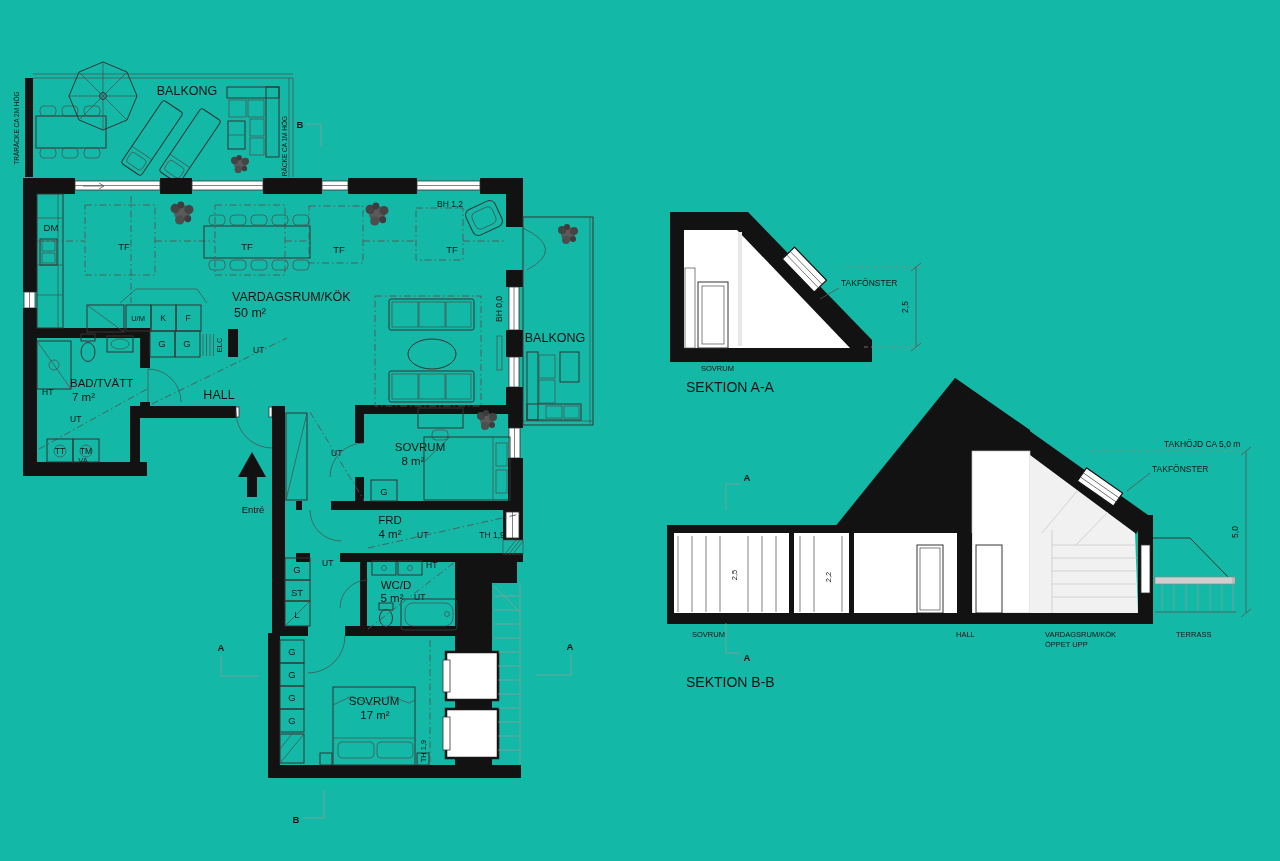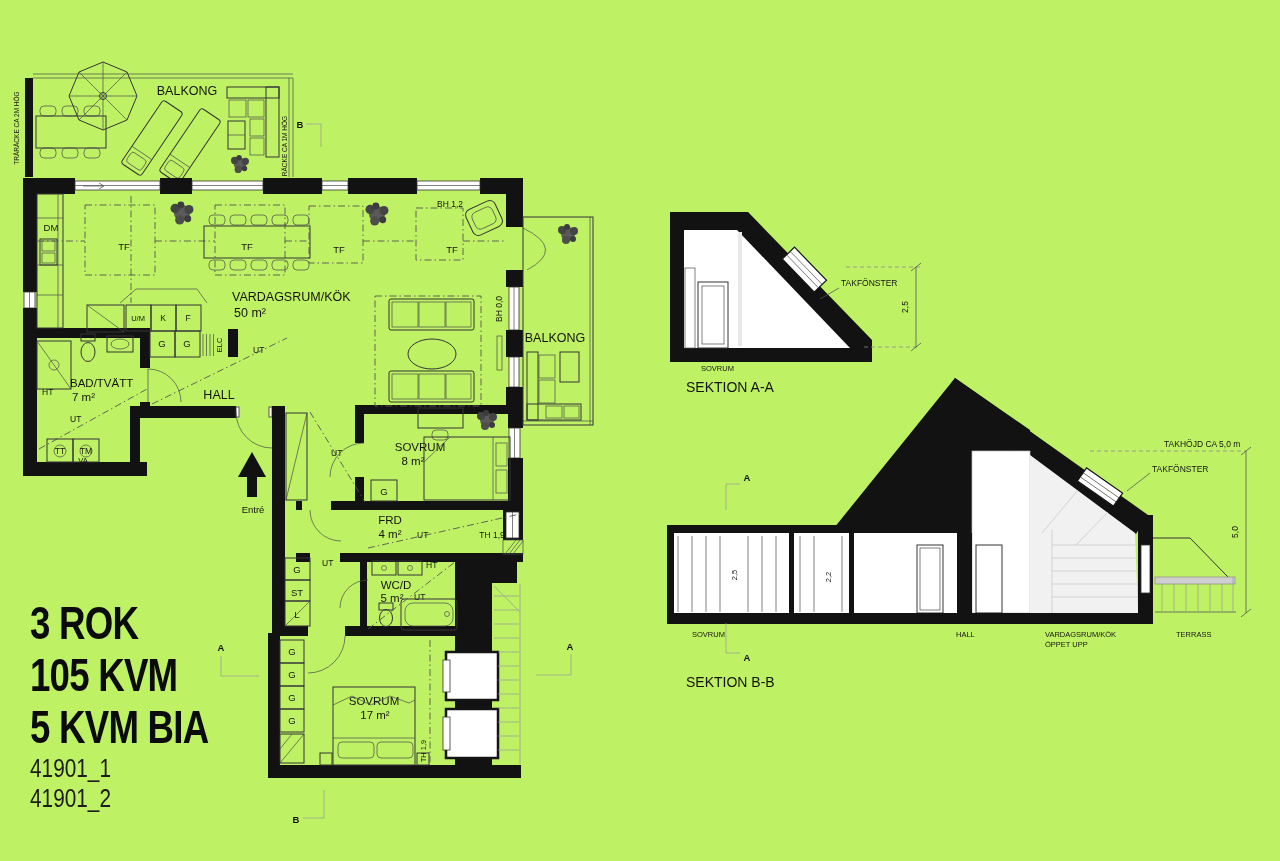--- a/index.html
+++ b/index.html
@@ -1,16 +1,16 @@
 <!DOCTYPE html>
 <html><head>
 <meta charset="utf-8">
 <style>
   html,body{margin:0;padding:0;background:#fff;}
-  .stage{position:relative;width:1280px;height:861px;background:#bef264;overflow:hidden;
+  .stage{position:relative;width:1280px;height:861px;background:#14b8a6;overflow:hidden;
          font-family:"Liberation Sans",sans-serif;}
   .stage svg{position:absolute;left:0;top:0;}
 
   
   .w{fill:#121212;stroke:none;}
   .t{fill:none;stroke:#343434;stroke-width:1;}
   .tt{fill:none;stroke:#4a4a4a;stroke-width:.7;}
   .wf{fill:#ffffff;stroke:#343434;stroke-width:.8;}
   .dd{fill:none;stroke:#555;stroke-width:.9;stroke-dasharray:7 3 1.5 3;}
   .dash{fill:none;stroke:#8a8a8a;stroke-width:.8;stroke-dasharray:4 3;}
@@ -550,21 +550,14 @@
 
     <text class="t7" x="692" y="637">SOVRUM</text>
     <text class="t7" x="956" y="637">HALL</text>
     <text class="t7" x="1045" y="637">VARDAGSRUM/KÖK</text>
     <text class="t7" x="1045" y="647">ÖPPET UPP</text>
     <text class="t7" x="1176" y="637">TERRASS</text>
     <text class="t13" x="686" y="687">SEKTION B-B</text>
   </g>
 </svg>
 
-  <div class="titleblock">
-    <div class="big">3 ROK</div>
-    <div class="big">105 KVM</div>
-    <div class="big">5 KVM BIA</div>
-    <div class="pid">41901_1</div>
-    <div class="pid">41901_2</div>
-  </div>
 
 </div>
 
 </body></html>

